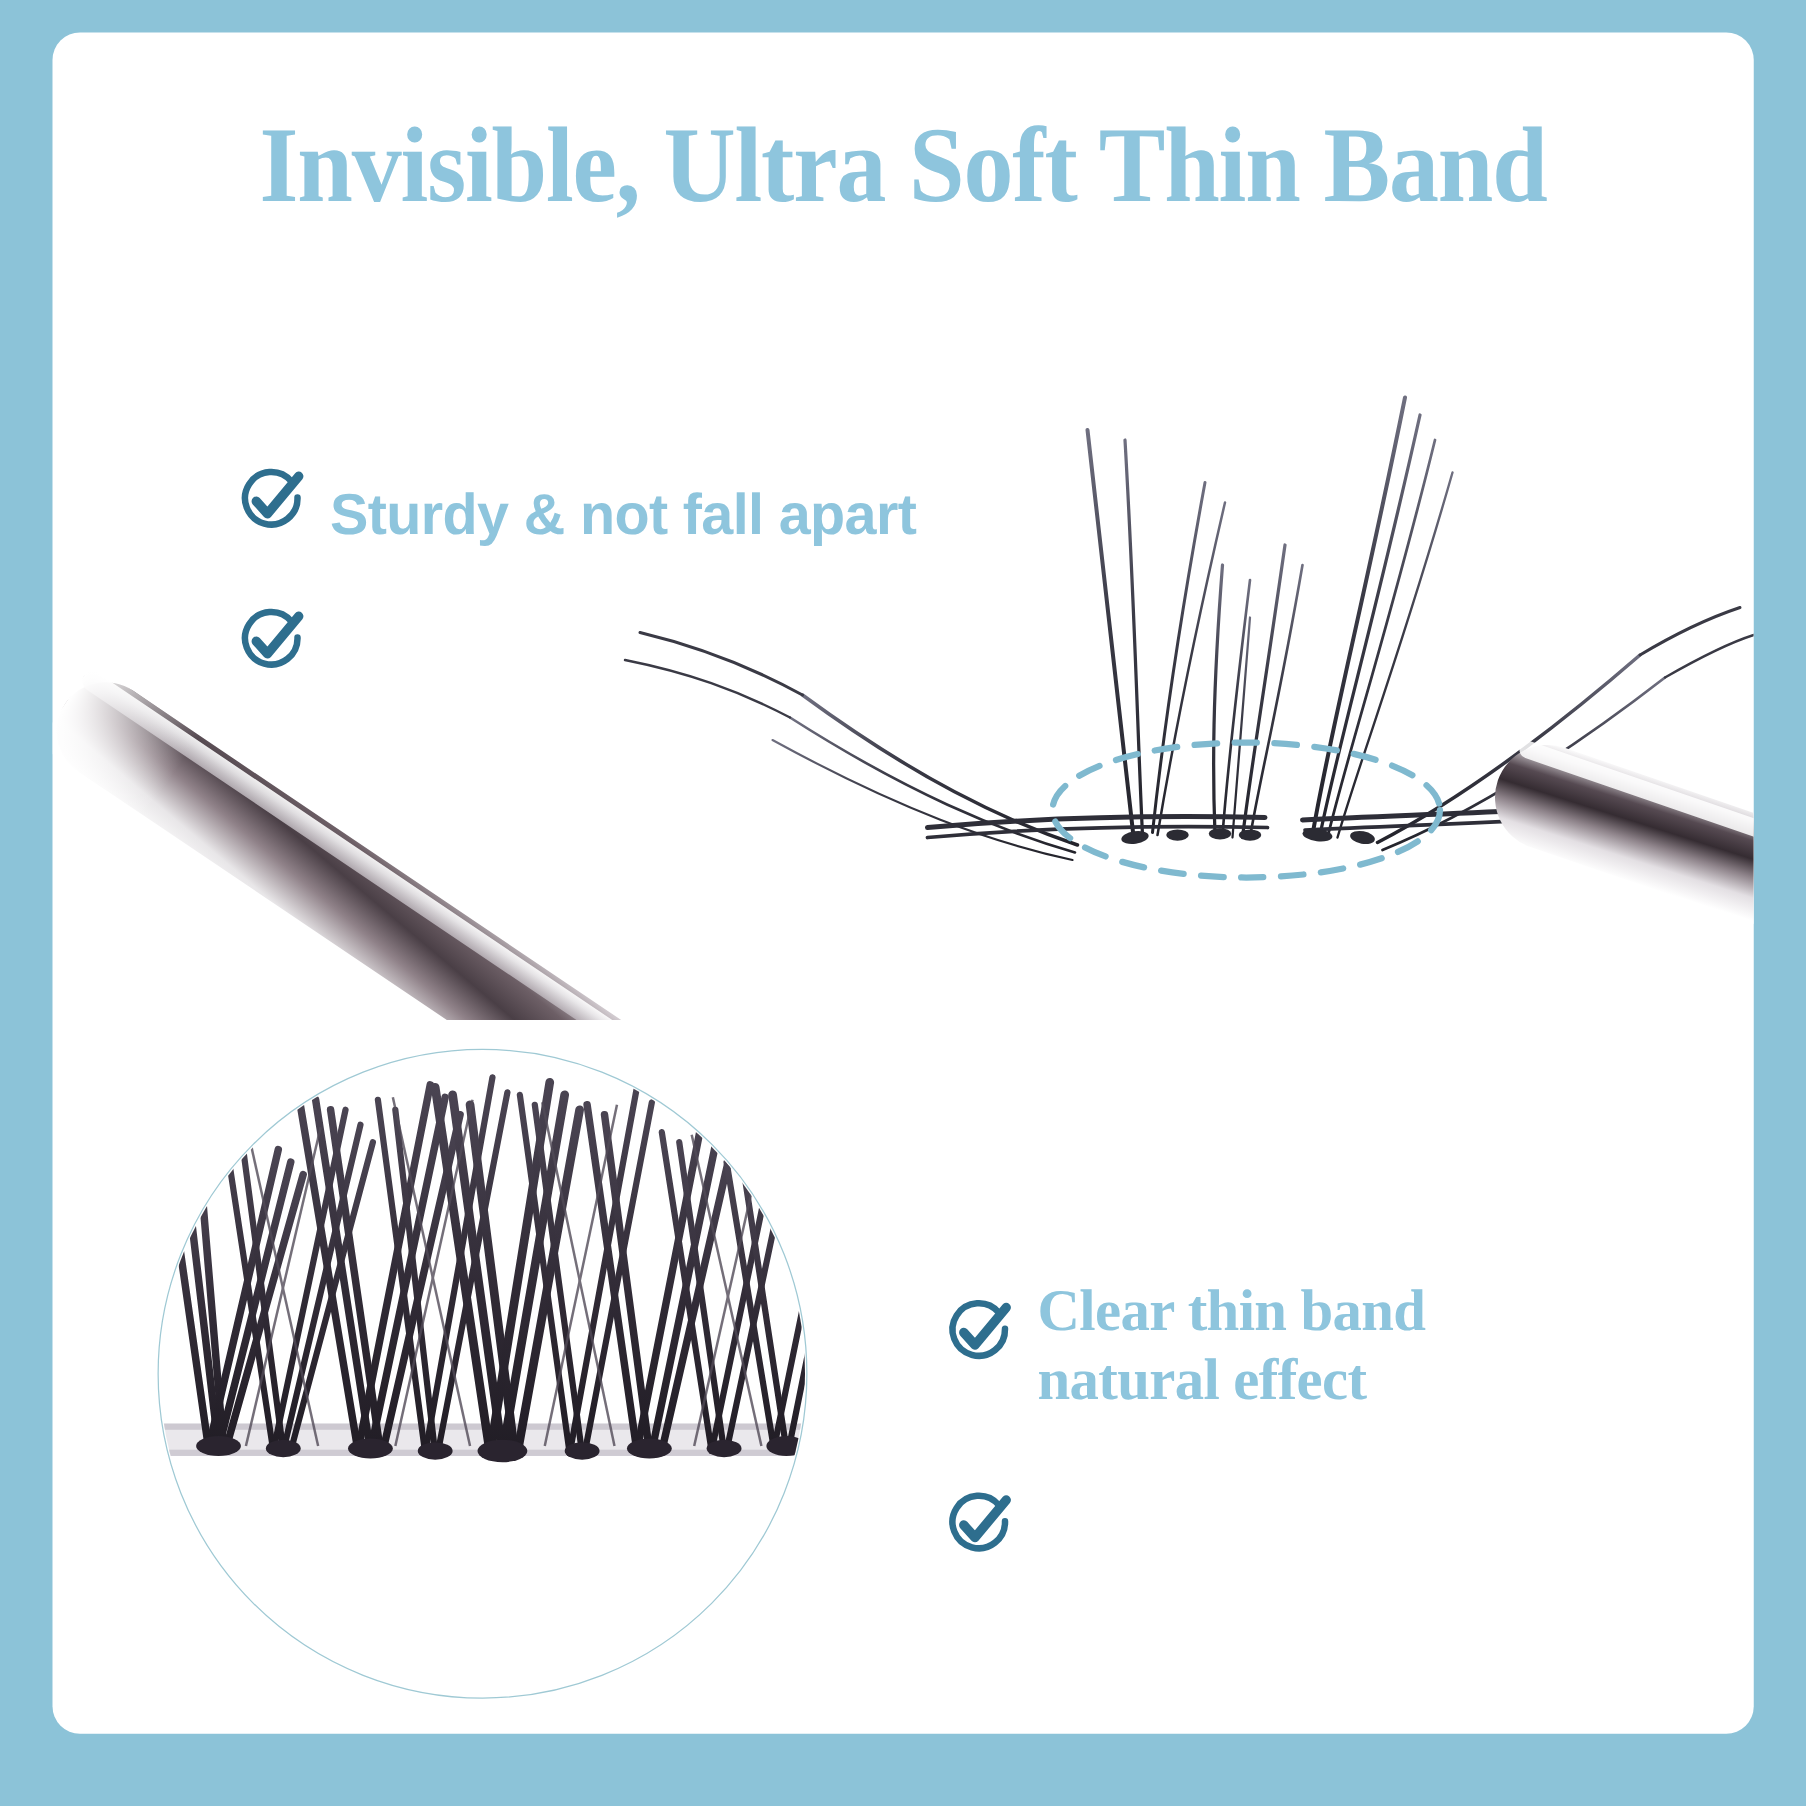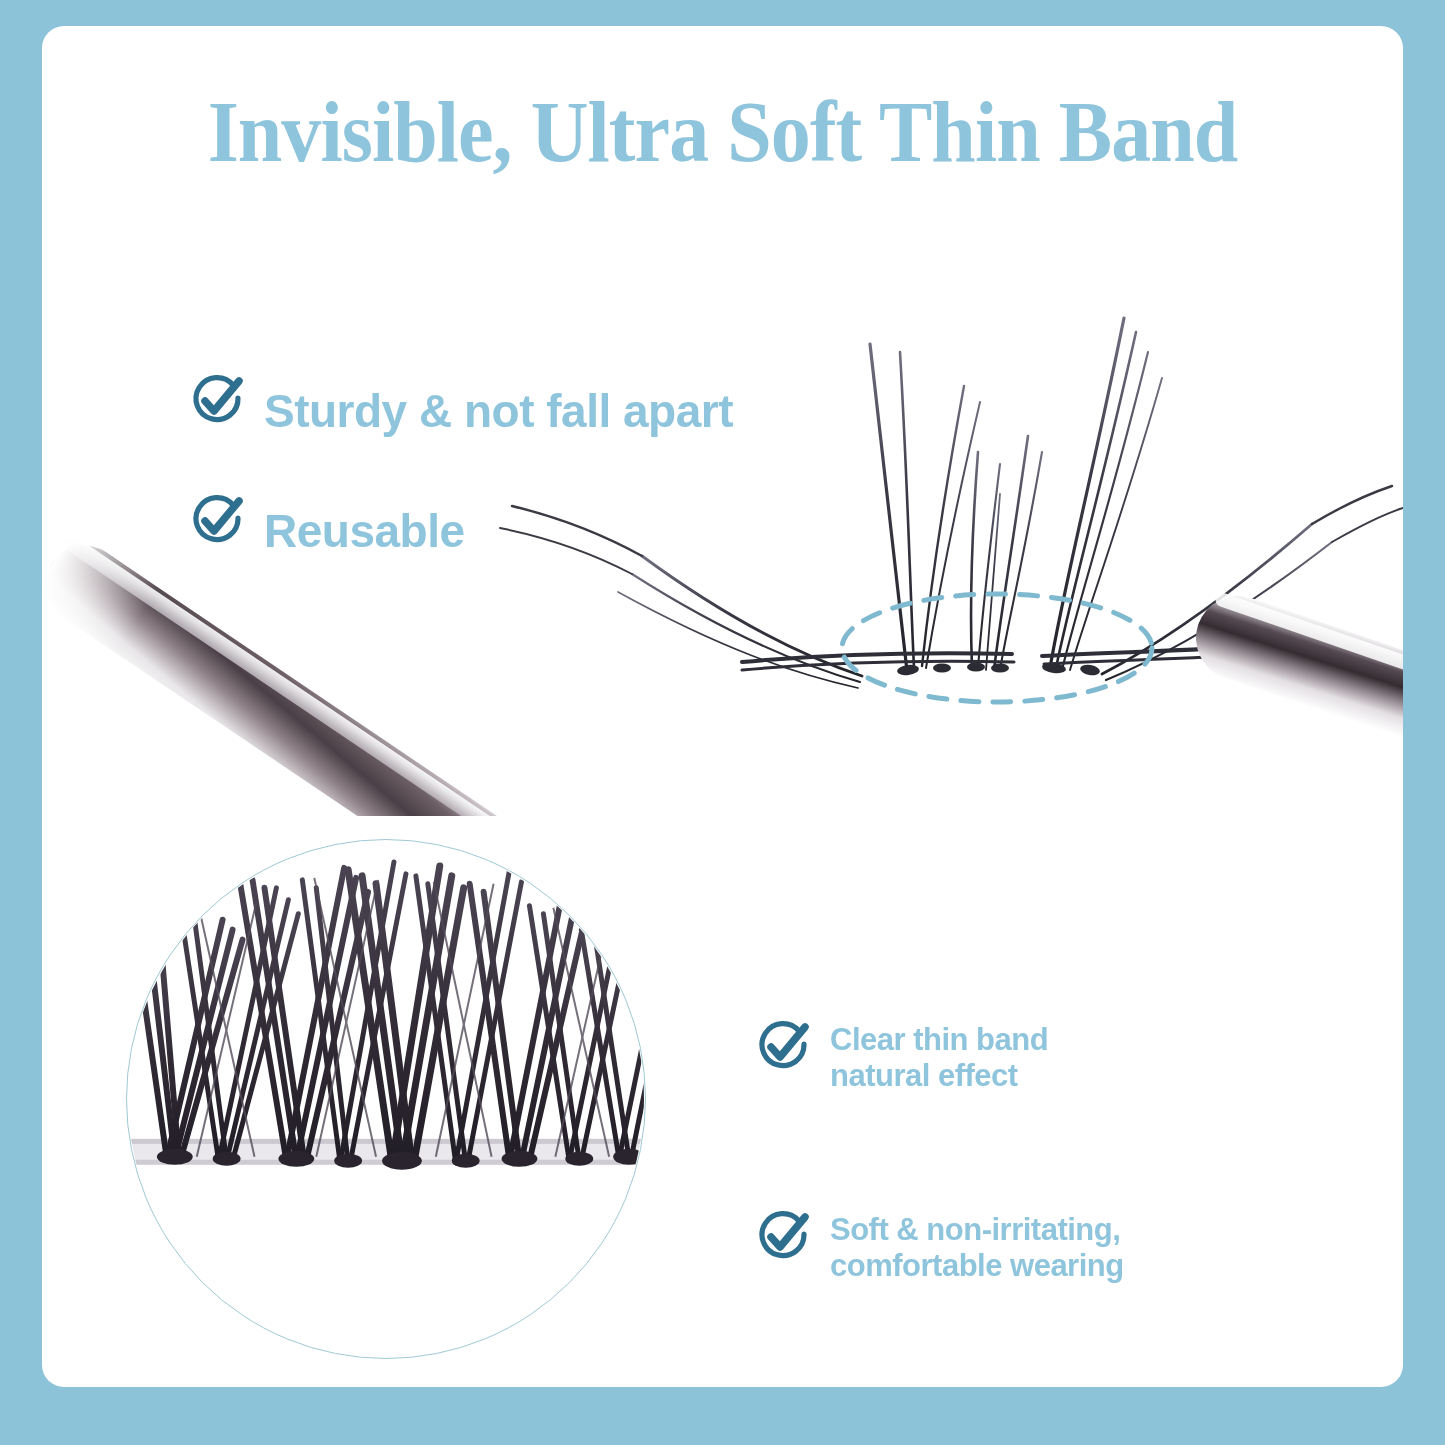--- a/index.html
+++ b/index.html
@@ -64,21 +64,21 @@
     letter-spacing: -0.5px;
     white-space: pre-line;
     margin-top: 21px;
   }
 
   #bullet-sturdy   { left: 146px; top: 338px; }
   #bullet-reusable { left: 146px; top: 458px; }
   #bullet-clear    { left: 712px; top: 975px; }
   #bullet-soft     { left: 712px; top: 1165px; }
 
-  #bullet-clear .btxt, #bullet-soft .btxt { font-size: 31px; }
+  #bullet-clear .btxt, #bullet-soft .btxt { font-size: 47px; font-family: Liberation Serif, serif; }
 
   
   #scene {
     position: absolute;
     left: 0; top: 230px;
     width: 1361px; height: 560px;
   }
   #scene svg { display:block; width:100%; height:100%; }
 
   
@@ -336,39 +336,36 @@
       <span class="btxt">Sturdy &amp; not fall apart</span>
     </div>
 
     <div class="bullet" id="bullet-reusable">
       <span class="chk">
         <svg viewBox="0 0 58 58" aria-hidden="true">
           <path d="M45 13 A21 21 0 1 0 50 26" fill="none" stroke="#2e6e8e" stroke-width="5.2" stroke-linecap="round"></path>
           <path d="M17 29 L26 39 L51 9" fill="none" stroke="#2e6e8e" stroke-width="7.5" stroke-linecap="round" stroke-linejoin="round"></path>
         </svg>
       </span>
-      <span class="btxt">Reusable</span>
     </div>
 
     <div class="bullet" id="bullet-clear">
       <span class="chk">
         <svg viewBox="0 0 58 58" aria-hidden="true">
           <path d="M45 13 A21 21 0 1 0 50 26" fill="none" stroke="#2e6e8e" stroke-width="5.2" stroke-linecap="round"></path>
           <path d="M17 29 L26 39 L51 9" fill="none" stroke="#2e6e8e" stroke-width="7.5" stroke-linecap="round" stroke-linejoin="round"></path>
         </svg>
       </span>
       <span class="btxt">Clear thin band
 natural effect</span>
     </div>
 
     <div class="bullet" id="bullet-soft">
       <span class="chk">
         <svg viewBox="0 0 58 58" aria-hidden="true">
           <path d="M45 13 A21 21 0 1 0 50 26" fill="none" stroke="#2e6e8e" stroke-width="5.2" stroke-linecap="round"></path>
           <path d="M17 29 L26 39 L51 9" fill="none" stroke="#2e6e8e" stroke-width="7.5" stroke-linecap="round" stroke-linejoin="round"></path>
         </svg>
       </span>
-      <span class="btxt">Soft &amp; non-irritating,
-comfortable wearing</span>
     </div>
 
   </div>
 </div>
 
 </body></html>

